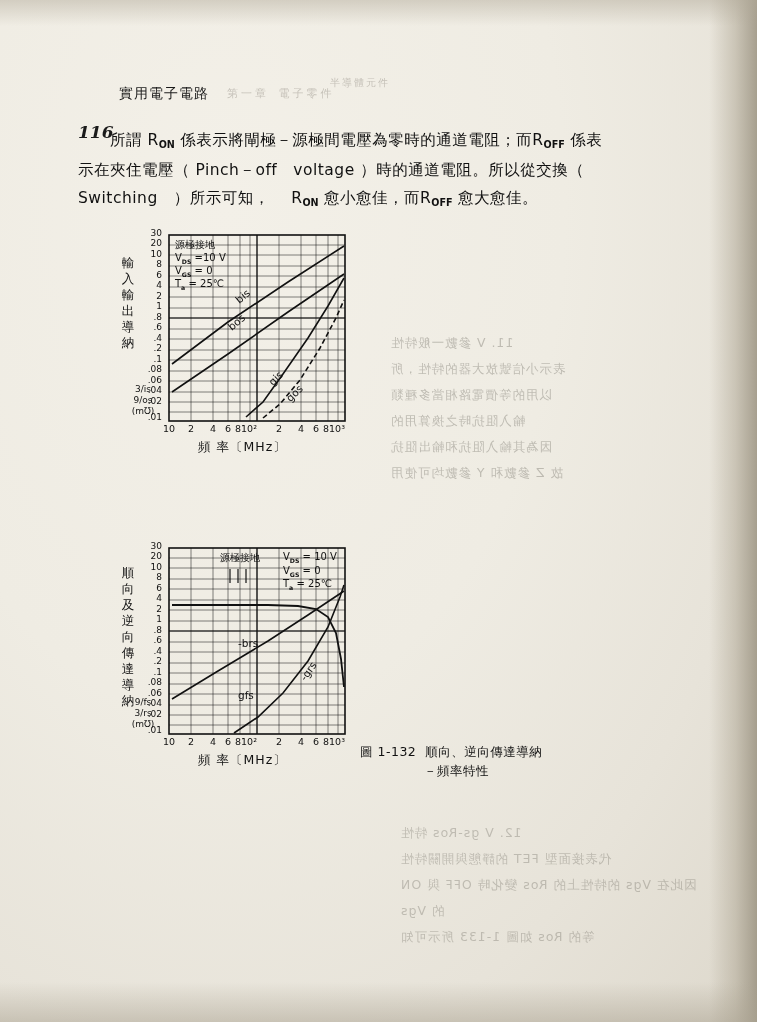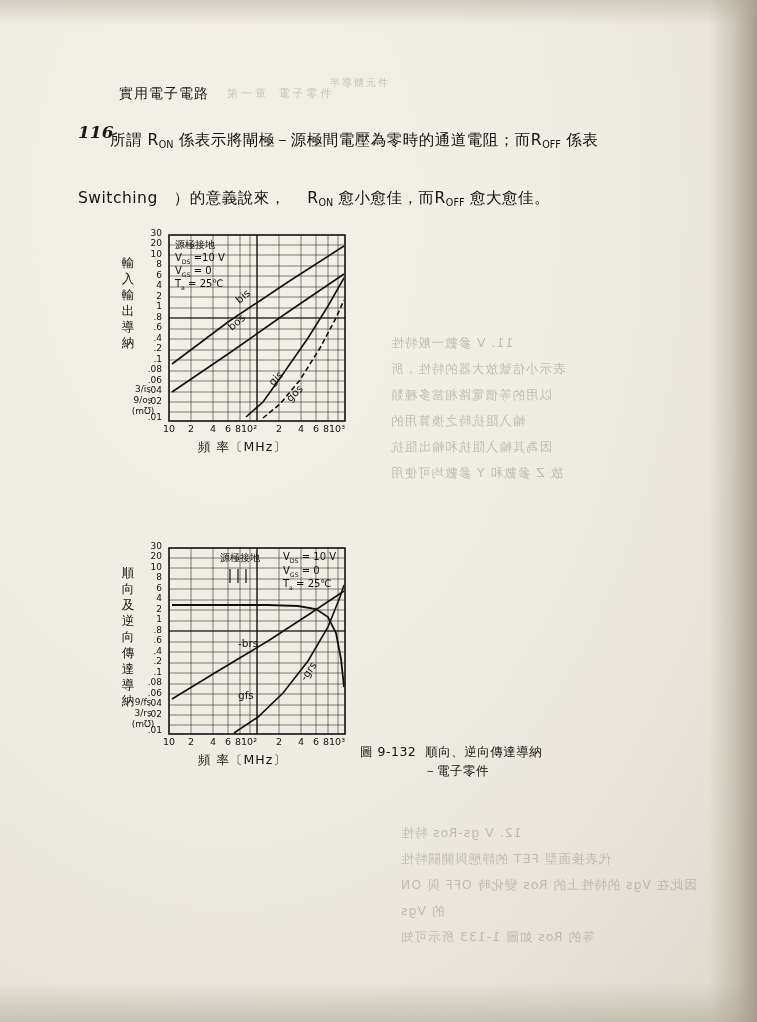--- a/index.html
+++ b/index.html
@@ -54,21 +54,21 @@
     position:absolute;left:330px;top:76px;font-size:10px;letter-spacing:2px;
   }
 
   
   .para{
     position:absolute;left:78px;top:126px;width:600px;
     font-size:15.5px;color:#111;line-height:28px;
     letter-spacing:0.5px;
   }
   .para .ind{display:inline-block;width:32px;}
-  sub{font-size:0.62em;vertical-align:baseline;position:relative;top:3px;letter-spacing:0;}
+  sub{font-size:0.62em;vertical-align:baseline;position:relative;top:3px;letter-spacing:0;font-weight:bold;}
 
   
   .fig{position:absolute;}
   .axis-title{position:absolute;font-size:12.5px;color:#111;letter-spacing:1px;}
   .cap{position:absolute;font-size:12.5px;color:#111;letter-spacing:0.5px;line-height:19px;}
   .vlabel{
     position:absolute;font-size:12.5px;color:#111;line-height:16px;text-align:center;width:16px;
   }
   .note{position:absolute;font-size:10px;color:#111;}
   .curvelab{position:absolute;font-size:10.5px;color:#111;}
@@ -96,22 +96,22 @@
 
 <div class="page">
 
   <div class="pg-num">116</div>
   <div class="pg-title">實用電子電路</div>
   <div class="ghost ghost-top">第一章  電子零件</div>
   <div class="ghost ghost-top2">半導體元件</div>
 
   <div class="para">
     <span class="ind"></span><span>所謂 R</span><sub>ON</sub><span> 係表示將閘極－源極間電壓為零時的通道電阻；而R</span><sub>OFF</sub><span> 係表</span><br>
-    <br>
-    <span>Switching　）的意義說來，　 R</span><sub>ON</sub><span> 愈小愈佳，而R</span><sub>OFF</sub><span> 愈大愈佳。</span>
+    <span>示在夾住電壓（ Pinch－off　voltage ）時的通道電阻。所以從交換（</span><br>
+    <span>Switching　）所示可知，　 R</span><sub>ON</sub><span> 愈小愈佳，而R</span><sub>OFF</sub><span> 愈大愈佳。</span>
   </div>
 
   <div class="fig" style="left:100px;top:232px;width:280px;height:230px;">
 
     <div class="vlabel" style="left:20px;top:23px;">輸<br>入<br>輸<br>出<br>導<br>納</div>
 
     <div class="unit" style="left:28px;top:152px;width:30px;">
       <span>3/is</span><br>
       <span>9/os</span><br>
       <span>(m℧)</span>
@@ -305,22 +305,22 @@
     <div class="tick-x" style="left:132px;top:191px;width:28px;">810²</div>
     <div class="tick-x" style="left:172px;top:191px;">2</div>
     <div class="tick-x" style="left:194px;top:191px;">4</div>
     <div class="tick-x" style="left:209px;top:191px;">6</div>
     <div class="tick-x" style="left:220px;top:191px;width:28px;">810³</div>
 
     <div class="axis-title" style="left:98px;top:207px;">頻  率〔MHz〕</div>
   </div>
 
   <div class="cap" style="left:360px;top:742px;">
-    <span>圖 9-132</span>&nbsp;&nbsp;<span>順向、逆向傳達導納</span><br>
-    <span style="display:inline-block;margin-left:64px;">－電子零件</span>
+    <span>圖 1-132</span>&nbsp;&nbsp;<span>順向、逆向傳達導納</span><br>
+    <span style="display:inline-block;margin-left:64px;">－頻率特性</span>
   </div>
 
   <div class="bleed" style="left:390px;top:330px;width:300px;text-align:right;">
     <div>11. V 參數一般特性</div>
     <div>表示小信號放大器的特性，所</div>
     <div>以用的等價電路相當多種類</div>
     <div>輸入阻抗時之換算用的</div>
     <div>因為其輸入阻抗和輸出阻抗</div>
     <div>故 Z 參數和 Y 參數均可使用</div>
   </div>

